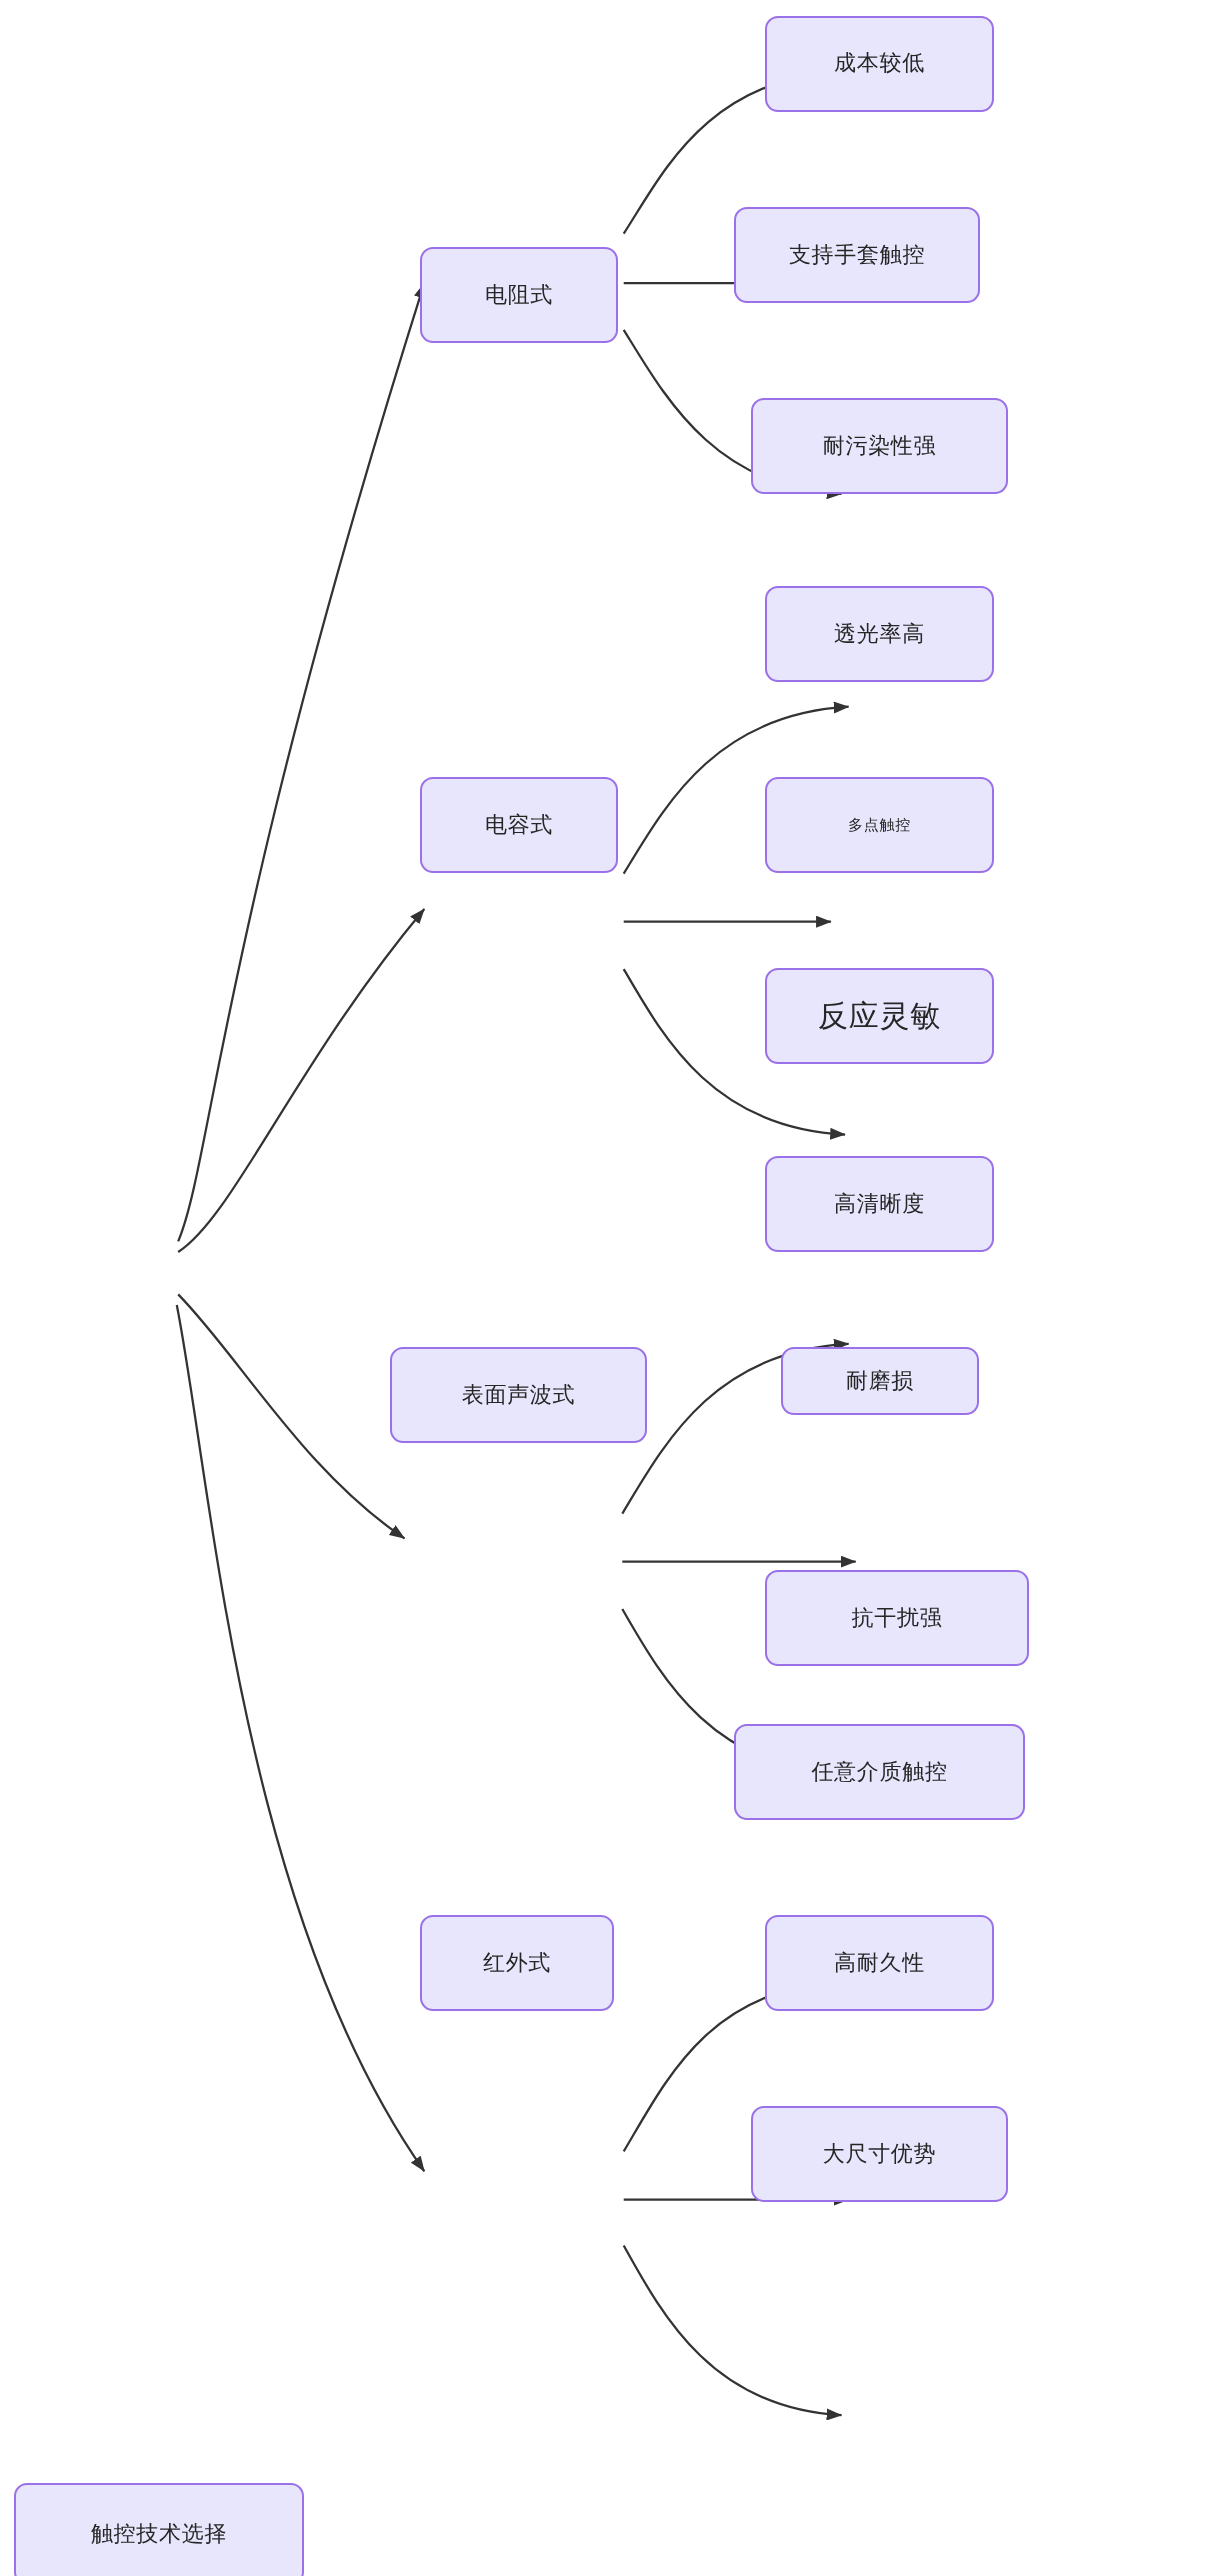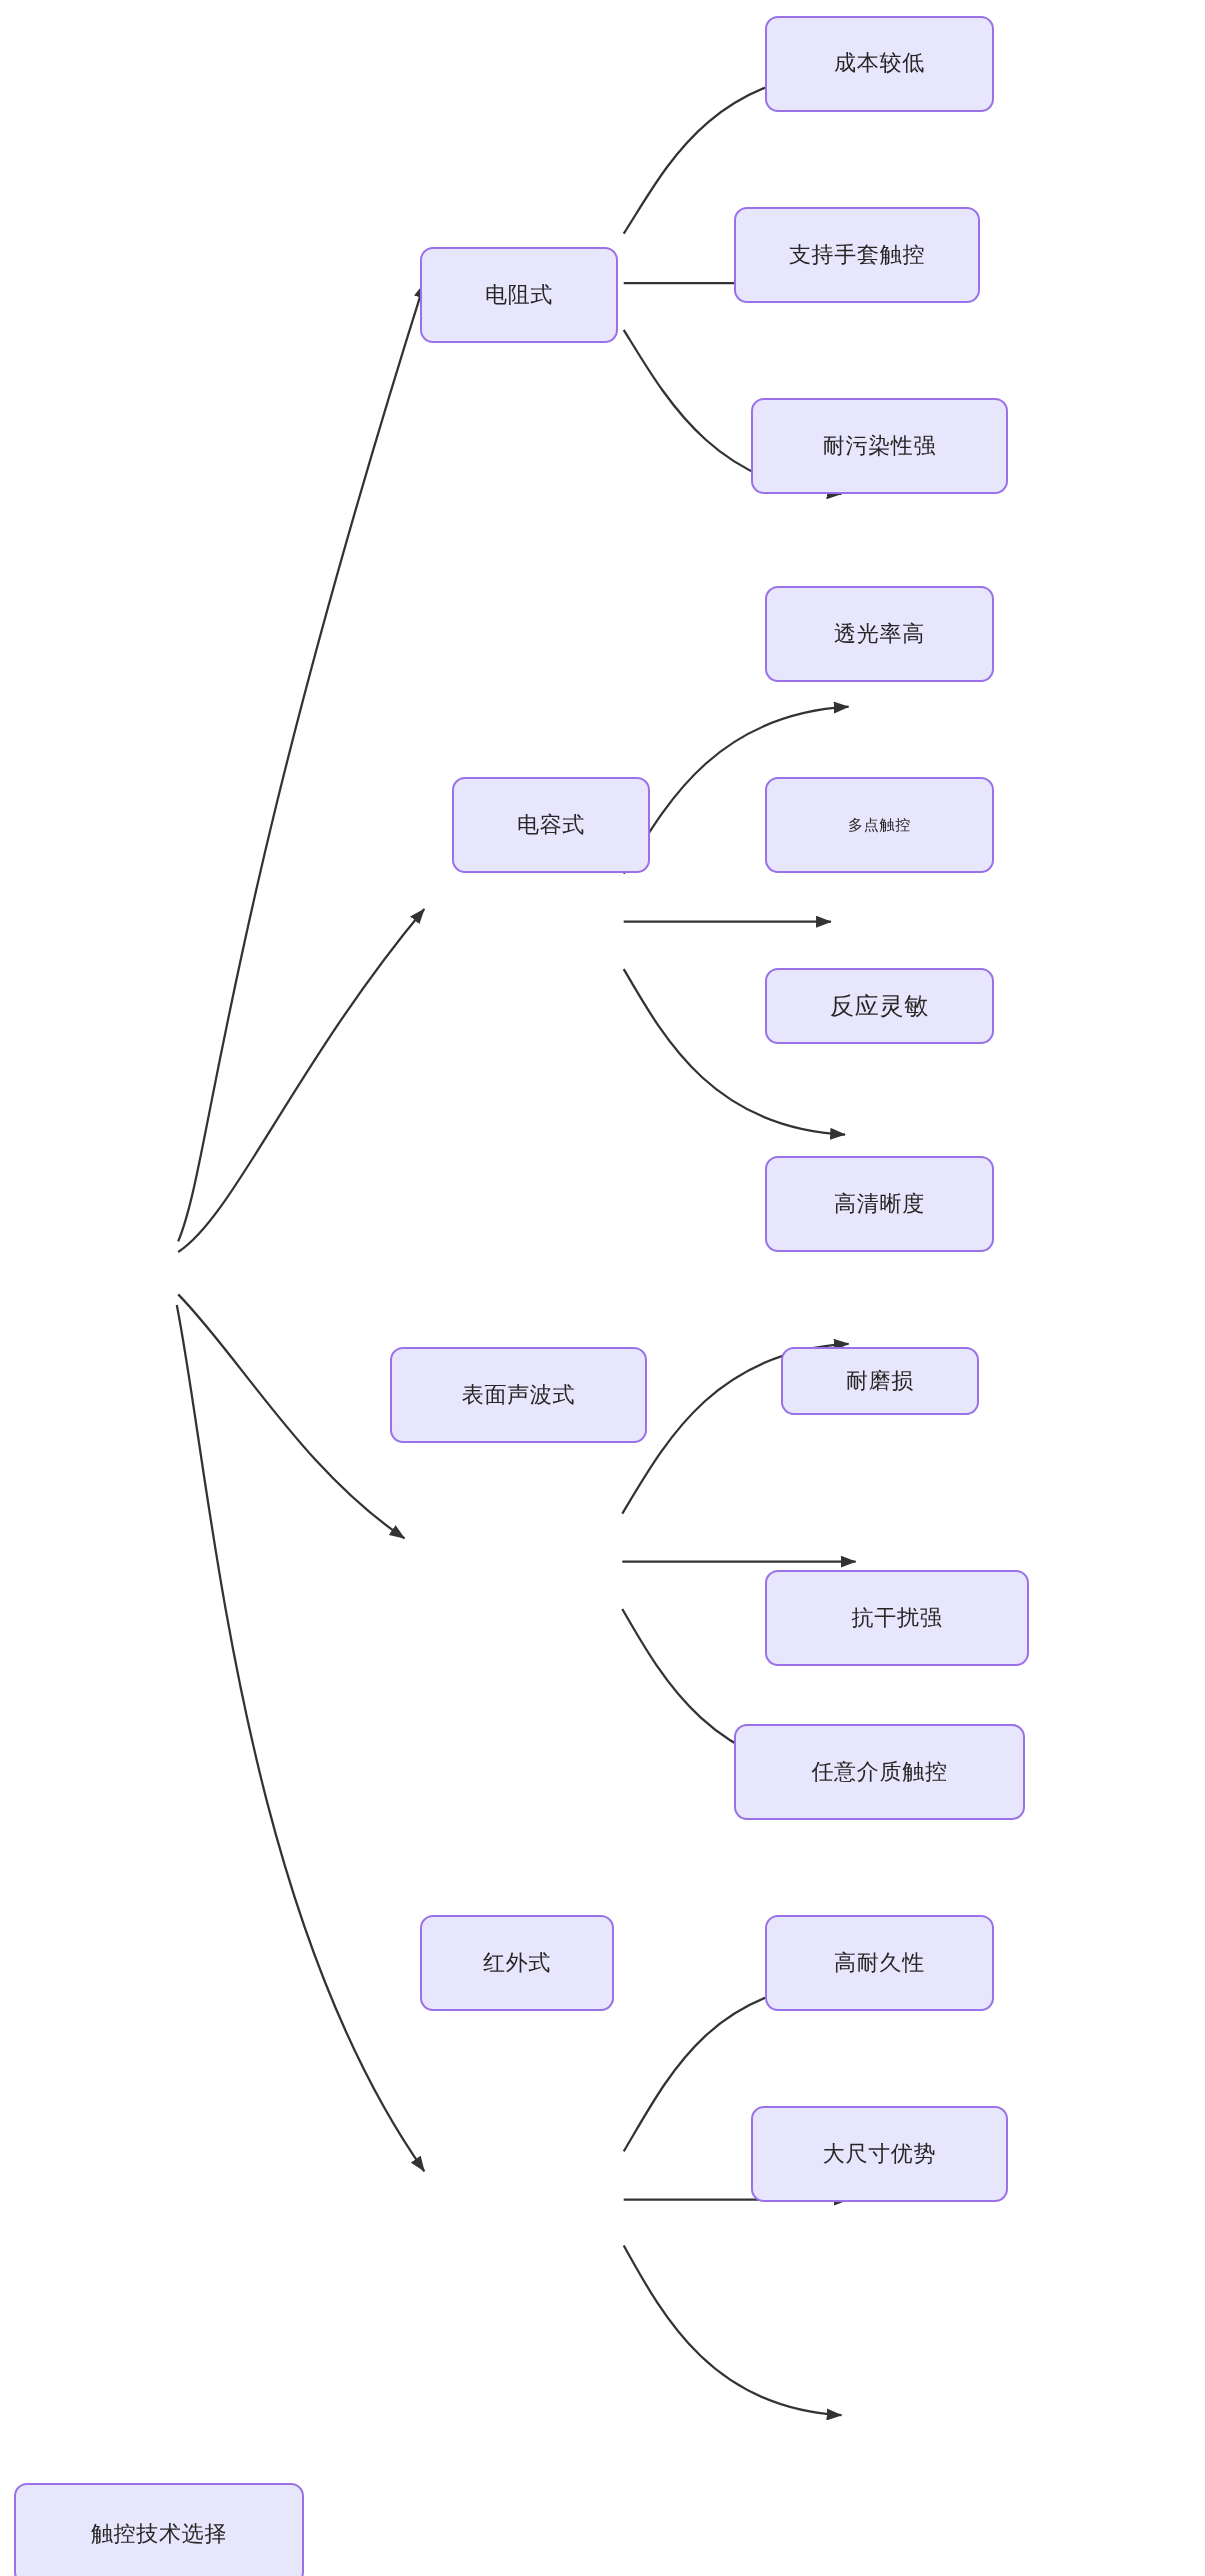--- a/index.html
+++ b/index.html
@@ -98,30 +98,30 @@
   <div class="node" style="left: 765px; top: 15.6px; width: 229px; height: 96px; font-size: 22px;">
     <span class="node-label">成本较低</span>
   </div>
   <div class="node" style="left: 734px; top: 207px; width: 246px; height: 96px; font-size: 22px; text-align: center;">
     <span class="node-label">支持手套触控</span>
   </div>
   <div class="node" style="left: 751px; top: 398px; width: 257px; height: 96px; font-size: 22px;">
     <span class="node-label">耐污染性强</span>
   </div>
 
-  <div class="node" style="left: 420px; top: 777px; width: 198px; height: 96px; font-size: 22px; margin-left: 32px;">
+  <div class="node" style="left: 420px; top: 777px; width: 198px; height: 96px; font-size: 22px;">
     <span class="node-label">电容式</span>
   </div>
   <div class="node" style="left: 765px; top: 586px; width: 229px; height: 96px; font-size: 22px;">
     <span class="node-label">透光率高</span>
   </div>
   <div class="node" style="left: 765px; top: 777px; width: 229px; height: 96px; font-size: 15px;">
     <span class="node-label">多点触控</span>
   </div>
-  <div class="node" style="left: 765px; top: 968px; width: 229px; height: 76px; font-size: 24px; justify-content: center;">
+  <div class="node" style="left: 765px; top: 968px; width: 229px; height: 96px; font-size: 30px; justify-content: center;">
     <span class="node-label">反应灵敏</span>
   </div>
 
   <div class="node" style="left: 390px; top: 1347px; width: 257px; height: 96px; font-size: 22px;">
     <span class="node-label">表面声波式</span>
   </div>
   <div class="node" style="left: 765px; top: 1156px; width: 229px; height: 96px; font-size: 22px;">
     <span class="node-label">高清晰度</span>
   </div>
   <div class="node" style="left: 781px; top: 1347px; width: 198px; height: 68px; font-size: 22px;">

